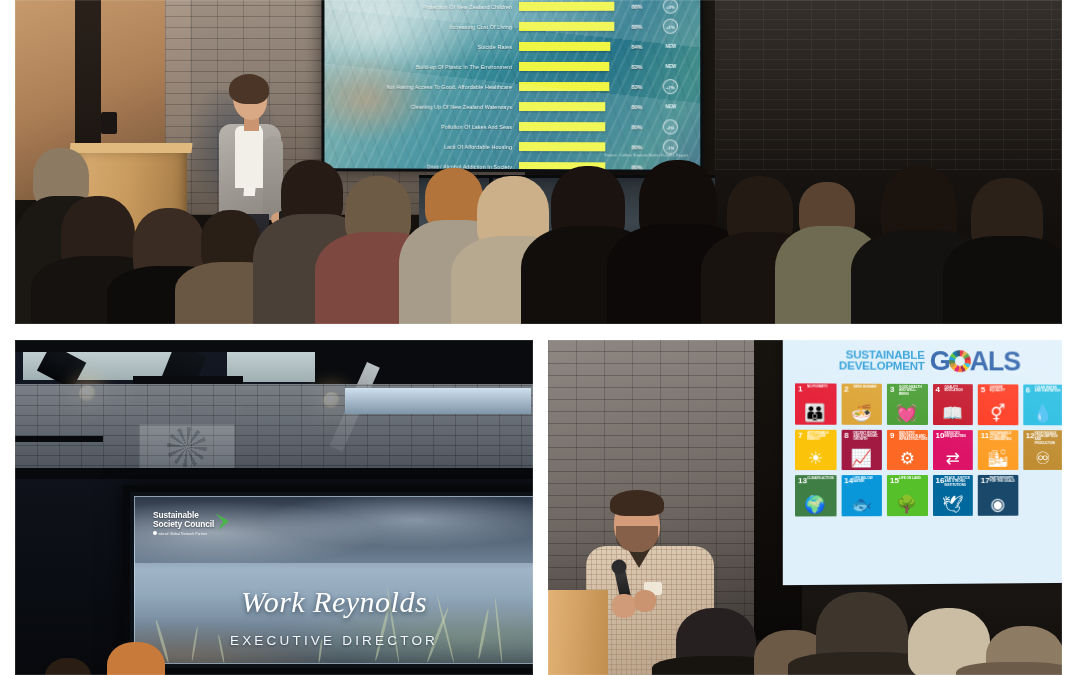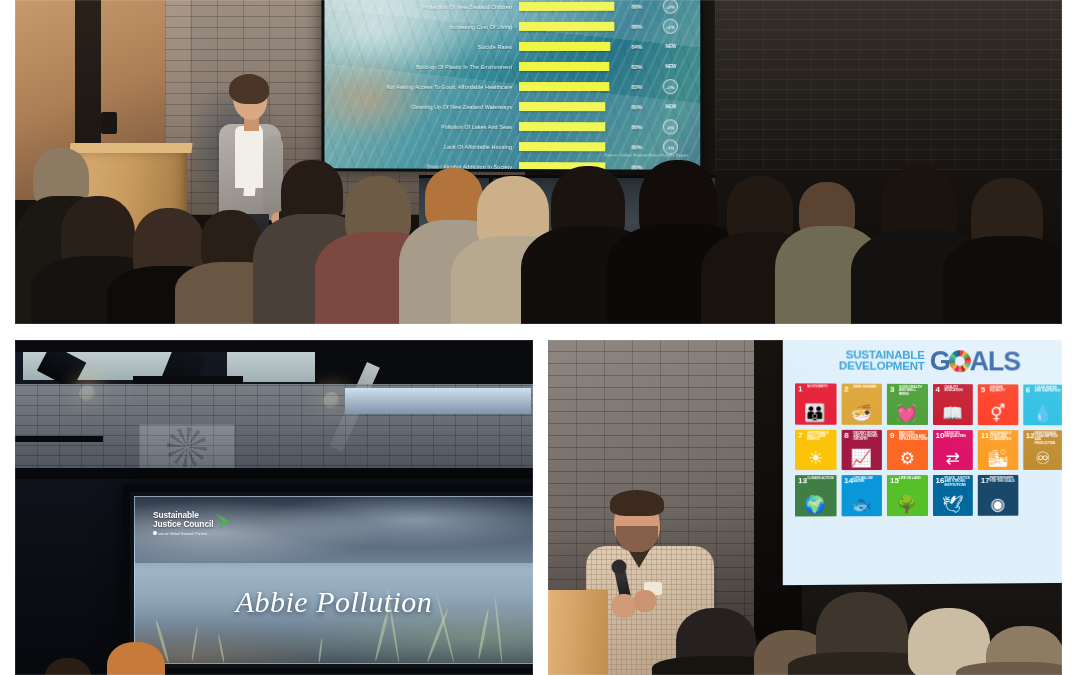--- a/index.html
+++ b/index.html
@@ -633,28 +633,29 @@
           <div class="blade" style="left:86%;  bottom:3%;  width:3px; height:50%; transform:rotate(11deg);"></div>
           <div class="blade" style="left:92%;  bottom:0;   width:2px; height:64%; transform:rotate(-6deg);"></div>
           <div class="blade" style="left:8%;   bottom:0;   width:3px; height:44%; transform:rotate(-16deg);"></div>
           <div class="blade" style="left:14%;  bottom:2%;  width:2px; height:34%; transform:rotate(9deg);"></div>
           <div class="blade" style="left:22%;  bottom:0;   width:2px; height:28%; transform:rotate(-11deg);"></div>
           <div class="blade" style="left:46%;  bottom:0;   width:2px; height:24%; transform:rotate(7deg);"></div>
         </div>
 
         <div class="sbc-logo">
           <div class="l1">Sustainable</div>
-          <div class="l2">Justice Council</div>
+          <div class="l2">Society Council</div>
           <div class="sbc-swoosh"></div>
           <div class="sbc-sub">
             <span class="sbc-dot"></span><span>wbcsd  Global Network Partner</span>
           </div>
         </div>
 
-        <div class="slide-name">Abbie Pollution</div>
+        <div class="slide-name">Work Reynolds</div>
+        <div class="slide-role1">EXECUTIVE DIRECTOR</div>
       </div>
     </div>
 
     <div class="aud" style="left:92px; top:302px; width:58px; height:50px; background:#c87a3a;"></div>
     <div class="aud" style="left:30px; top:318px; width:46px; height:40px; background:#2a1d14;"></div>
 
     <div class="panel-frame"></div>
   </div>
 
   <div class="panel" id="panel-br">

